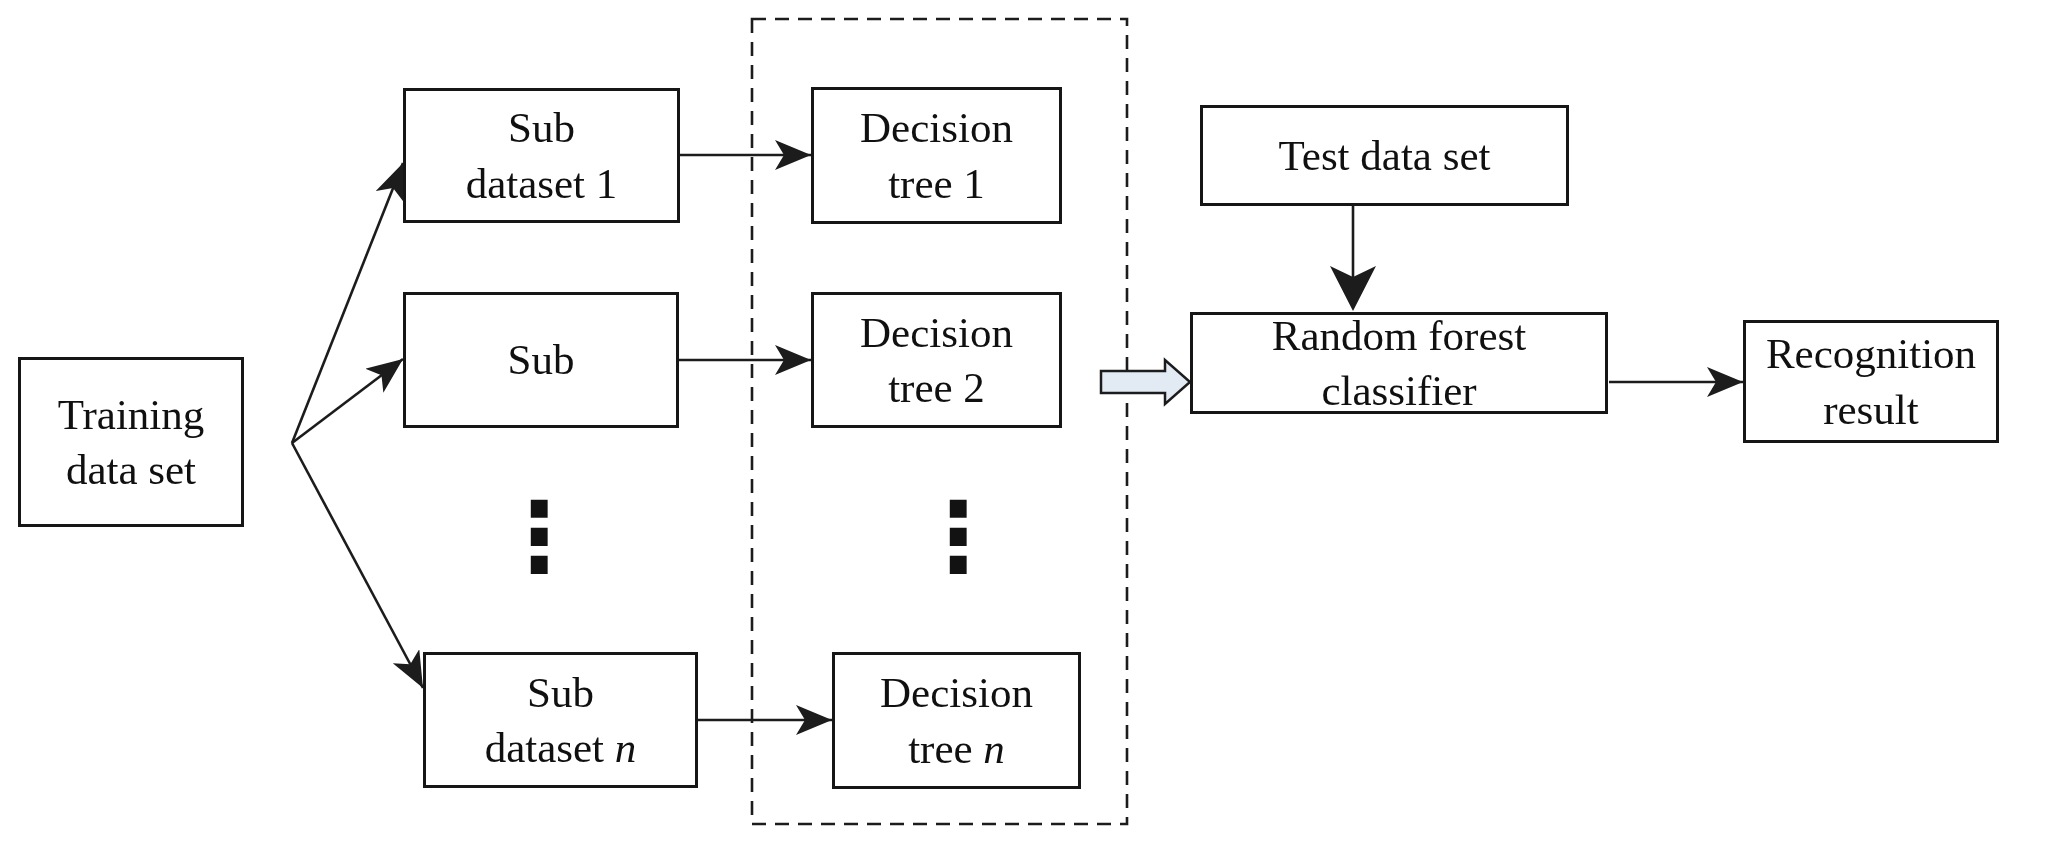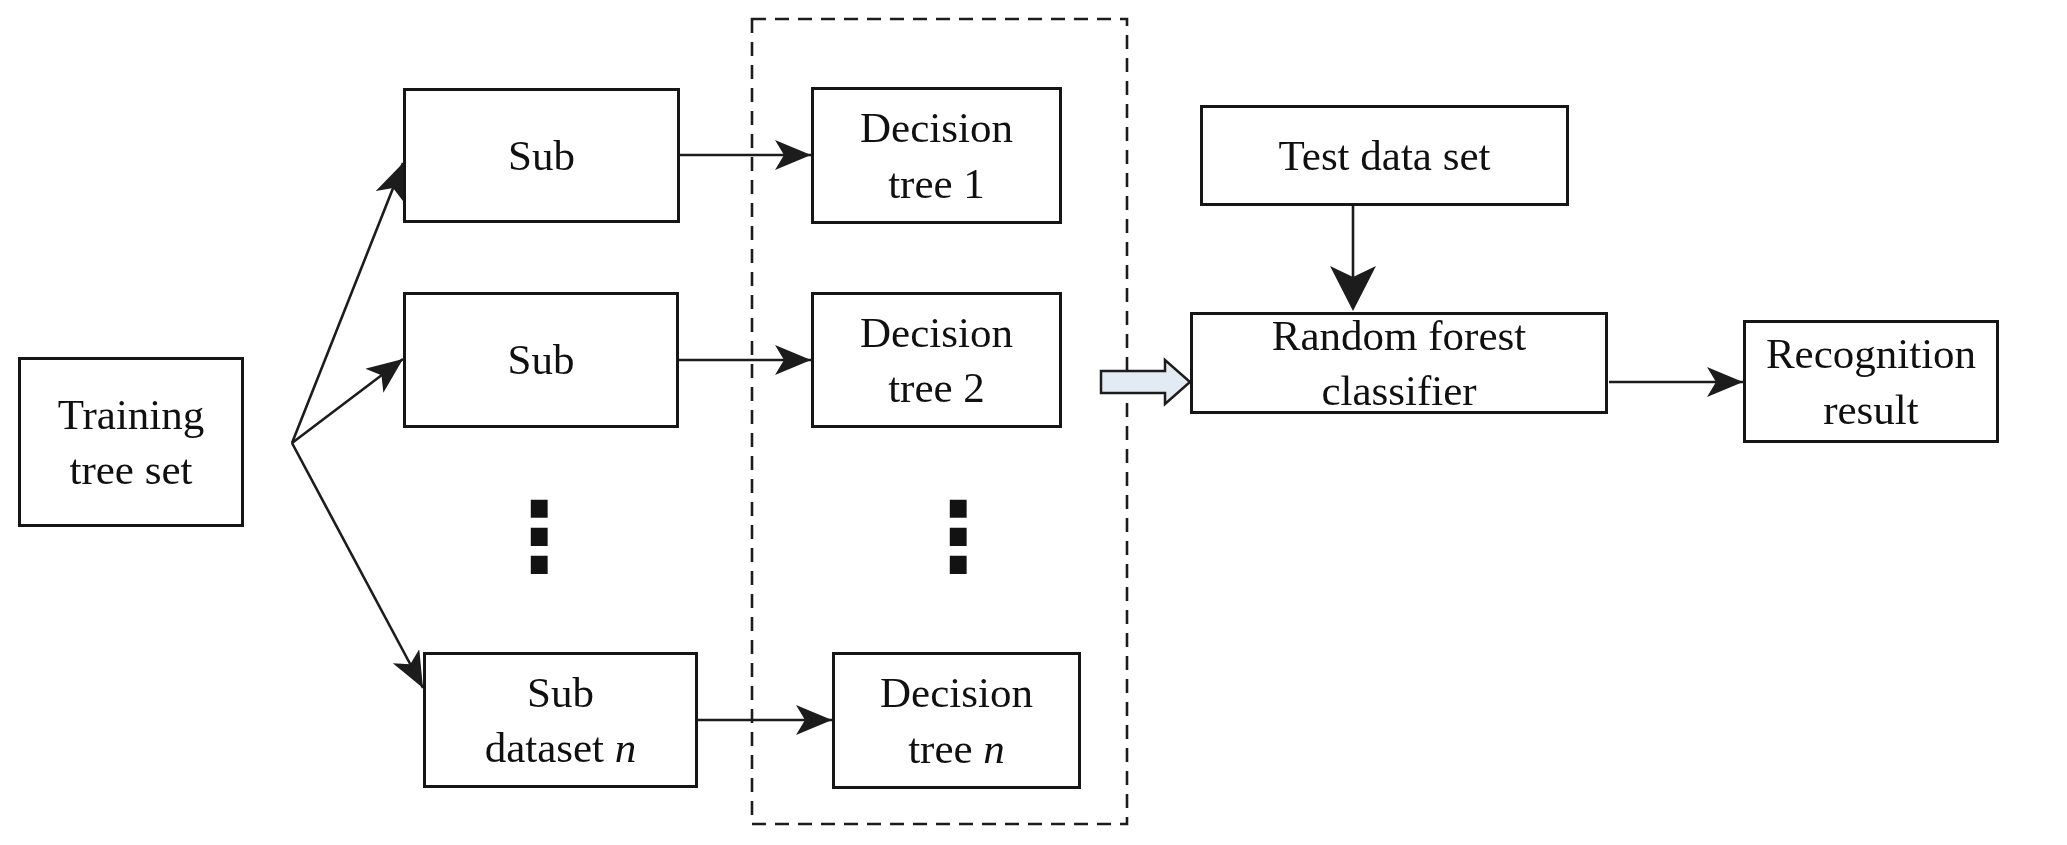--- a/index.html
+++ b/index.html
@@ -56,25 +56,26 @@
     <line x1="1353" y1="206" x2="1353" y2="292" stroke="#1c1c1c" stroke-width="2.6"></line>
     <polygon points="1330,266 1353,277 1376,266 1353,311" fill="#1c1c1c"></polygon>
 
     <line x1="1609" y1="382" x2="1743" y2="382" stroke="#1c1c1c" stroke-width="2.6" marker-end="url(#arrow)"></line>
 
     <polygon points="1101,371 1165,371 1165,360 1190,382 1165,404 1165,393 1101,393" stroke="#1c1c1c" stroke-width="2.5" stroke-linejoin="miter" fill="#e2eaf4"></polygon>
   </svg>
 
   <div class="node" style="left:18px;top:357px;width:226px;height:170px">
     <div>Training</div>
-    <div>tree set</div>
+    <div>data set</div>
   </div>
 
   <div class="node" style="left:403px;top:88px;width:277px;height:135px">
     <div>Sub</div>
+    <div>dataset 1</div>
   </div>
 
   <div class="node" style="left:403px;top:292px;width:276px;height:136px">
     <div>Sub</div>
   </div>
 
   <div class="node" style="left:423px;top:652px;width:275px;height:136px">
     <div>Sub</div>
     <div><span>dataset </span><i>n</i></div>
   </div>

